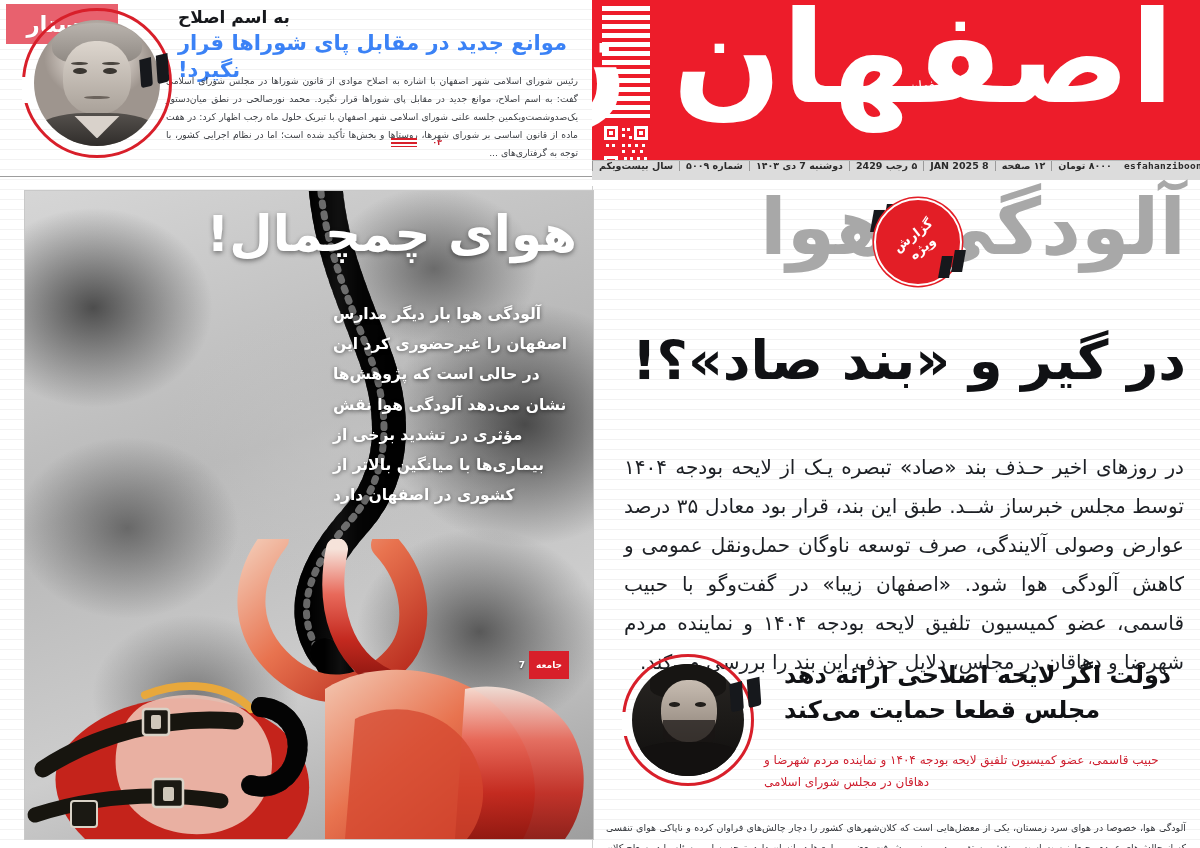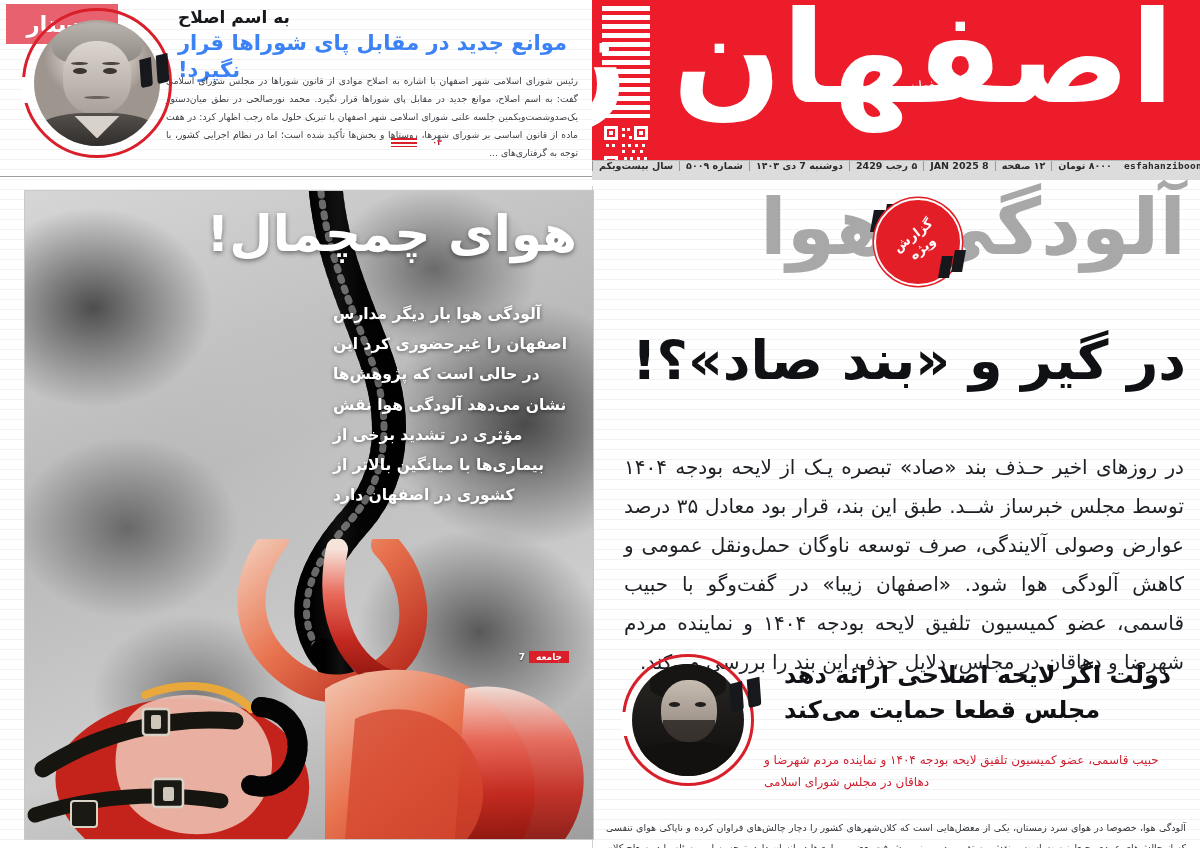--- a/index.html
+++ b/index.html
@@ -226,21 +226,21 @@
     font-size:15.5px;font-weight:bold;color:#ffffff;
     line-height:1.95;text-align:left;direction:rtl;
     text-shadow:0 1px 4px rgba(0,0,0,.55);
   }
   .feat-badge{
     position:absolute;right:24px;top:460px;
     display:flex;align-items:center;gap:4px;direction:rtl;
   }
   .feat-badge .lbl{
     background:#d81f2a;color:#ffffff;font-size:9px;font-weight:bold;
-    padding:1px 7px;
+    padding:9px 7px;
   }
   .feat-badge .pg{
     color:#ffffff;font-size:9px;font-weight:bold;
     text-shadow:0 1px 2px rgba(0,0,0,.6);
   }
   
   .hose{position:absolute;left:0;top:0;width:570px;height:650px;}
   
   .organ{position:absolute;left:0;bottom:0;width:570px;height:300px;}
 

